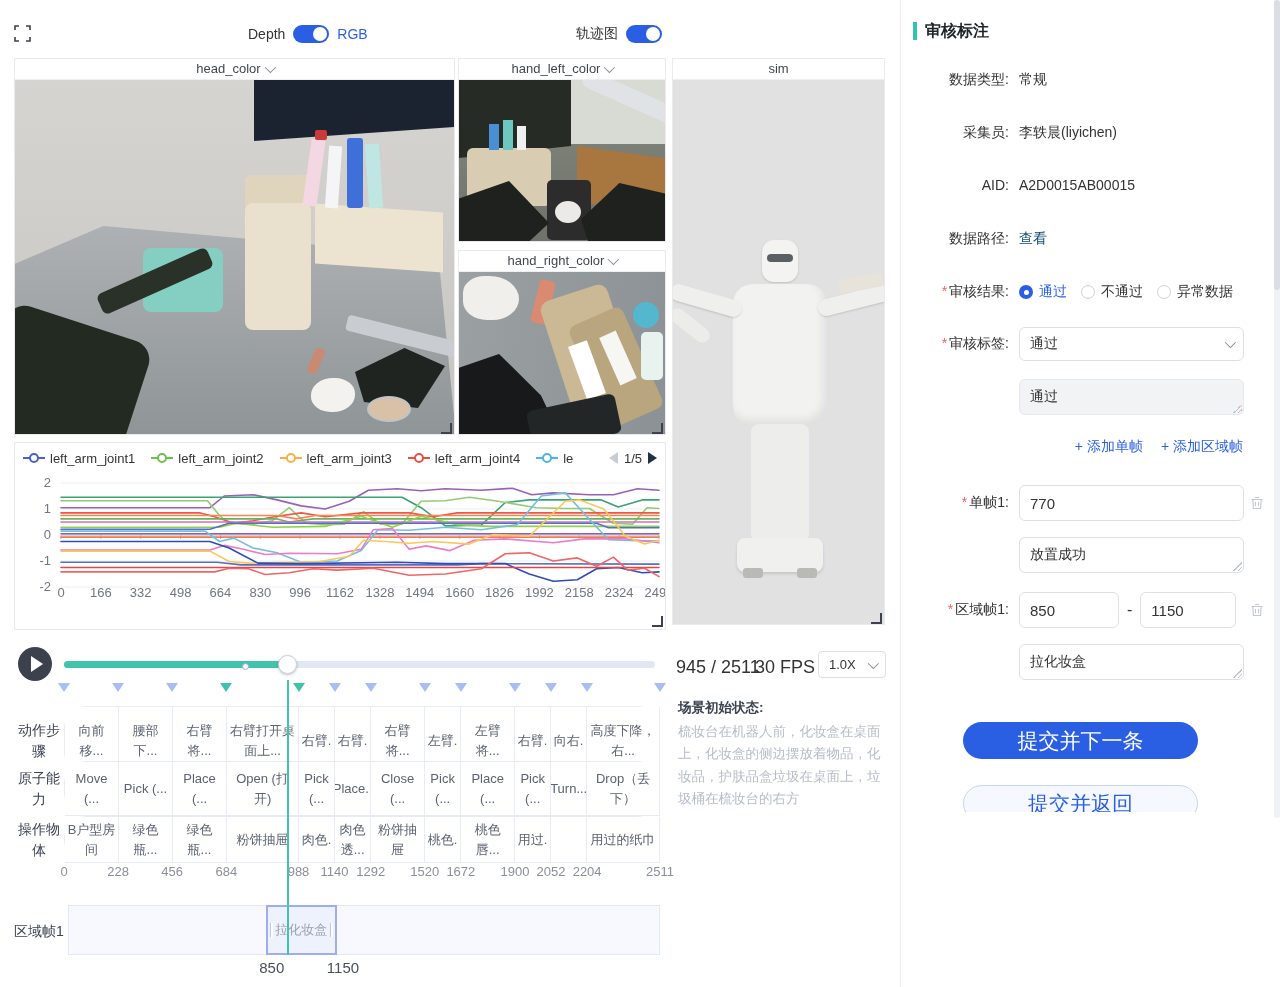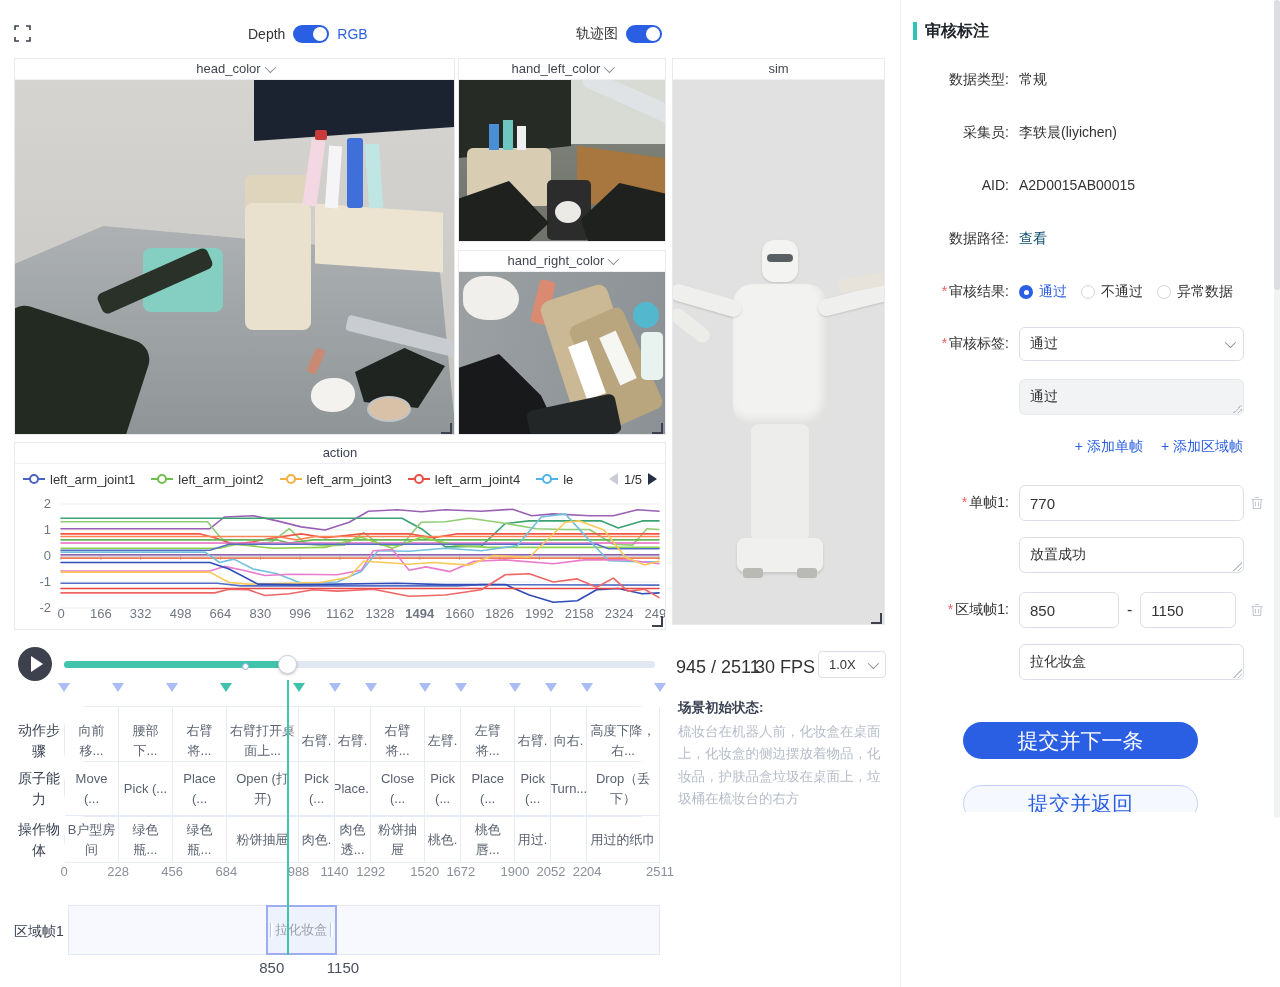--- a/index.html
+++ b/index.html
@@ -180,21 +180,20 @@
       <div class="shape" style="left:166px;top:196px;width:44px;height:14px;background:#e7e3da;border-radius:4px;transform:rotate(-10deg);"></div>
       <div class="shape" style="left:78px;top:344px;width:58px;height:118px;background:#ededeb;border-radius:8px;"></div>
       <div class="shape" style="left:64px;top:458px;width:86px;height:34px;background:#f0f0ee;border-radius:8px;box-shadow:0 2px 3px rgba(0,0,0,.12);"></div>
       <div class="shape" style="left:70px;top:488px;width:20px;height:10px;background:#b9b9b6;border-radius:3px;"></div>
       <div class="shape" style="left:124px;top:488px;width:20px;height:10px;background:#b9b9b6;border-radius:3px;"></div>
       <div class="corner"></div>
     </div>
   </div>
 
   <div class="panel" style="left:14px;top:442px;width:652px;height:188px;">
-    <div class="chart-title">action</div>
     <div class="legend-row">
       <span id="legend-items" style="display:flex;gap:16px;overflow:hidden;flex:1;">
           <div class="lg-item">
             <div class="lg-mark" style="background: rgb(74, 98, 196); color: rgb(74, 98, 196);">
               <i></i>
             </div>
             <span>left_arm_joint1</span>
           </div>
           <div class="lg-item">
             <div class="lg-mark" style="background: rgb(111, 191, 78); color: rgb(111, 191, 78);">
@@ -280,21 +279,21 @@
       <div id="chart-xlabels" style="position:absolute;left:0;top:112px;width:652px;height:16px;">
           <span class="xlab" style="left: 46px; top: 0px;">0</span>
           <span class="xlab" style="left: 85.8667px; top: 0px;">166</span>
           <span class="xlab" style="left: 125.733px; top: 0px;">332</span>
           <span class="xlab" style="left: 165.6px; top: 0px;">498</span>
           <span class="xlab" style="left: 205.467px; top: 0px;">664</span>
           <span class="xlab" style="left: 245.333px; top: 0px;">830</span>
           <span class="xlab" style="left: 285.2px; top: 0px;">996</span>
           <span class="xlab" style="left: 325.067px; top: 0px;">1162</span>
           <span class="xlab" style="left: 364.933px; top: 0px;">1328</span>
-          <span class="xlab" style="left: 404.8px; top: 0px; font-weight: bold;">1494</span>
+          <span class="xlab" style="left: 404.8px; top: 0px;">1494</span>
           <span class="xlab" style="left: 444.667px; top: 0px;">1660</span>
           <span class="xlab" style="left: 484.533px; top: 0px;">1826</span>
           <span class="xlab" style="left: 524.4px; top: 0px;">1992</span>
           <span class="xlab" style="left: 564.267px; top: 0px;">2158</span>
           <span class="xlab" style="left: 604.133px; top: 0px;">2324</span>
           <span class="xlab" style="left: 644px; top: 0px;">2490</span>
         </div>
     </div>
     <div class="corner"></div>
   </div>

